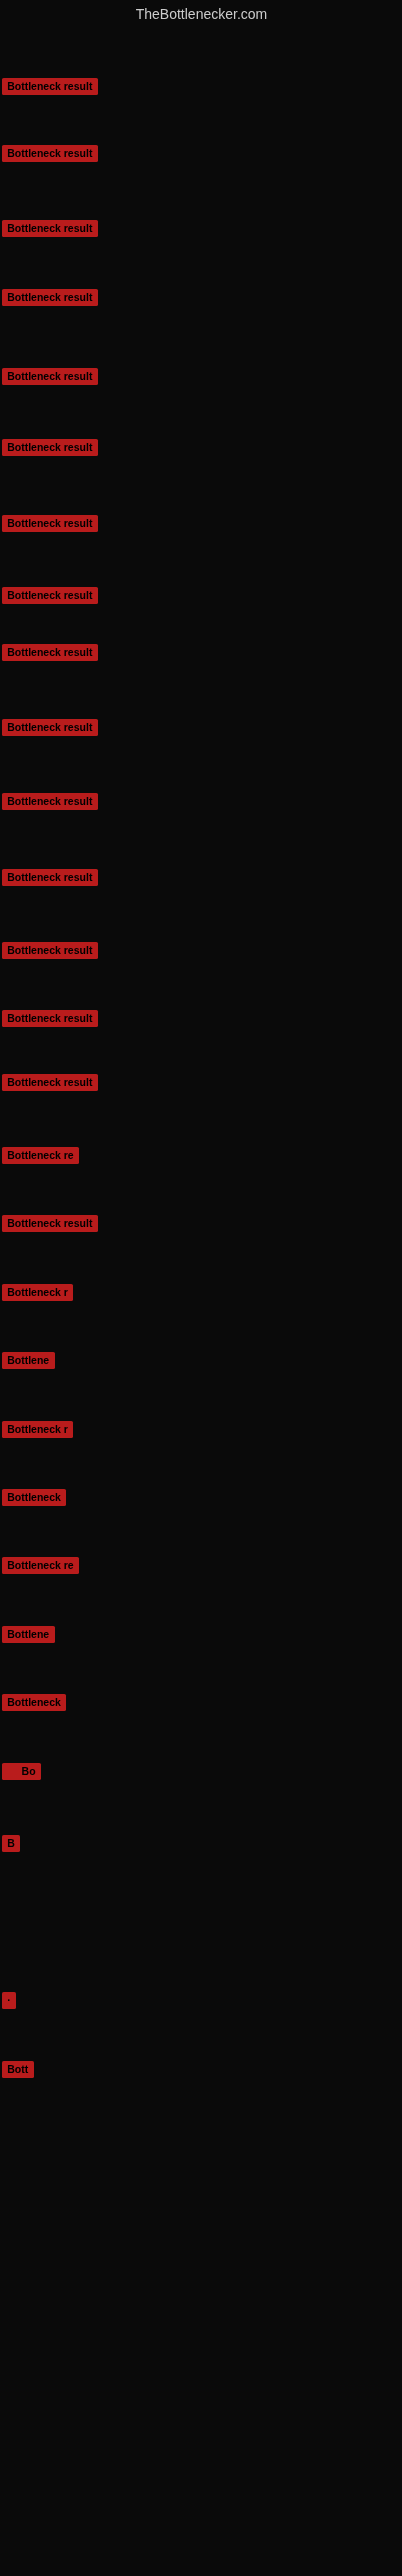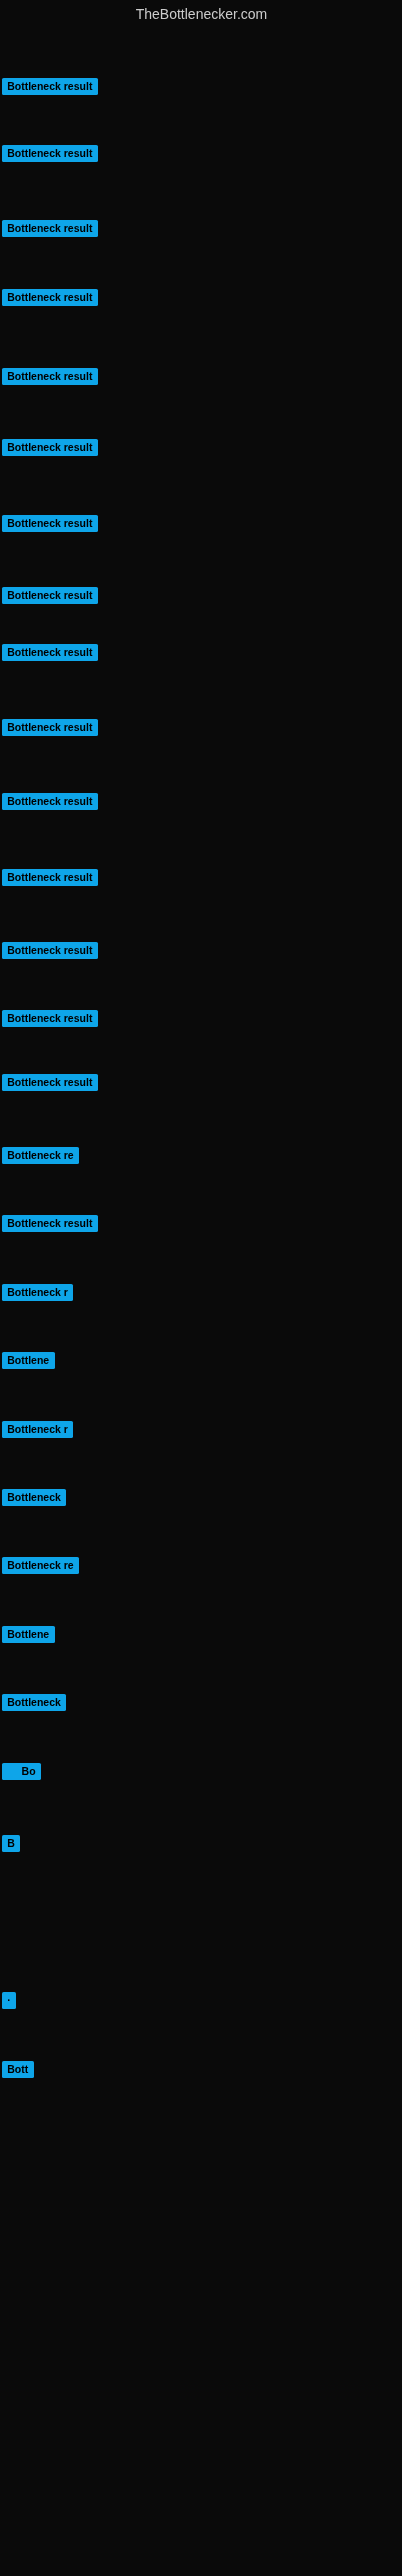--- a/index.html
+++ b/index.html
@@ -15,21 +15,21 @@
       position: relative;
     }
     .site-title {
       text-align: center;
       color: #cccccc;
       font-size: 14px;
       padding: 6.4px 0 9.7px 0;
       font-weight: normal;
     }
     .bottleneck-label {
-      background-color: #0ea5e9;
+      background-color: #b91c1c;
       color: #000000;
       font-size: 10.5px;
       font-weight: bold;
       padding: 2.4px 5.6px;
       display: inline-block;
       border-radius: 1.6px;
       white-space: nowrap;
       overflow: hidden;
     }
     .row {

